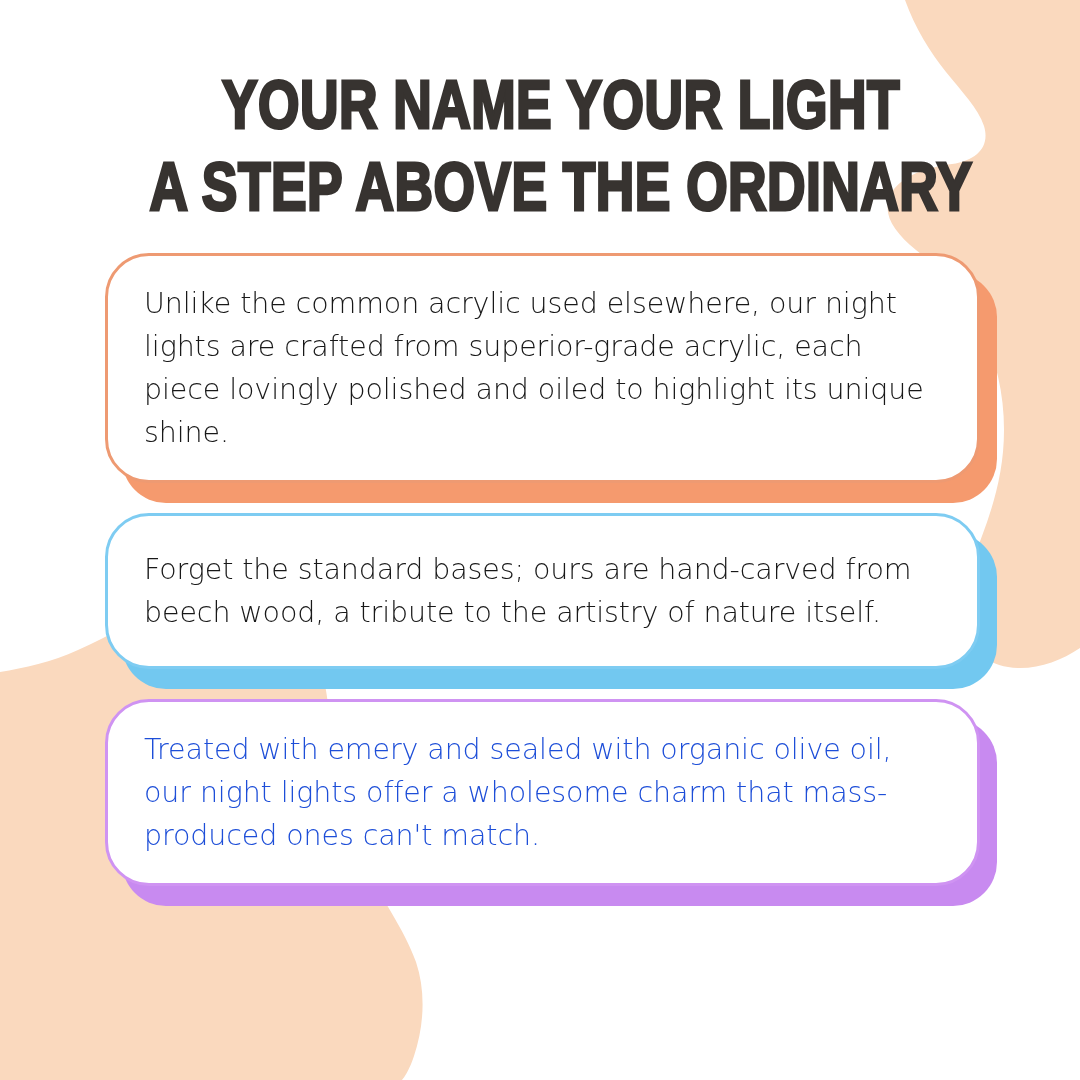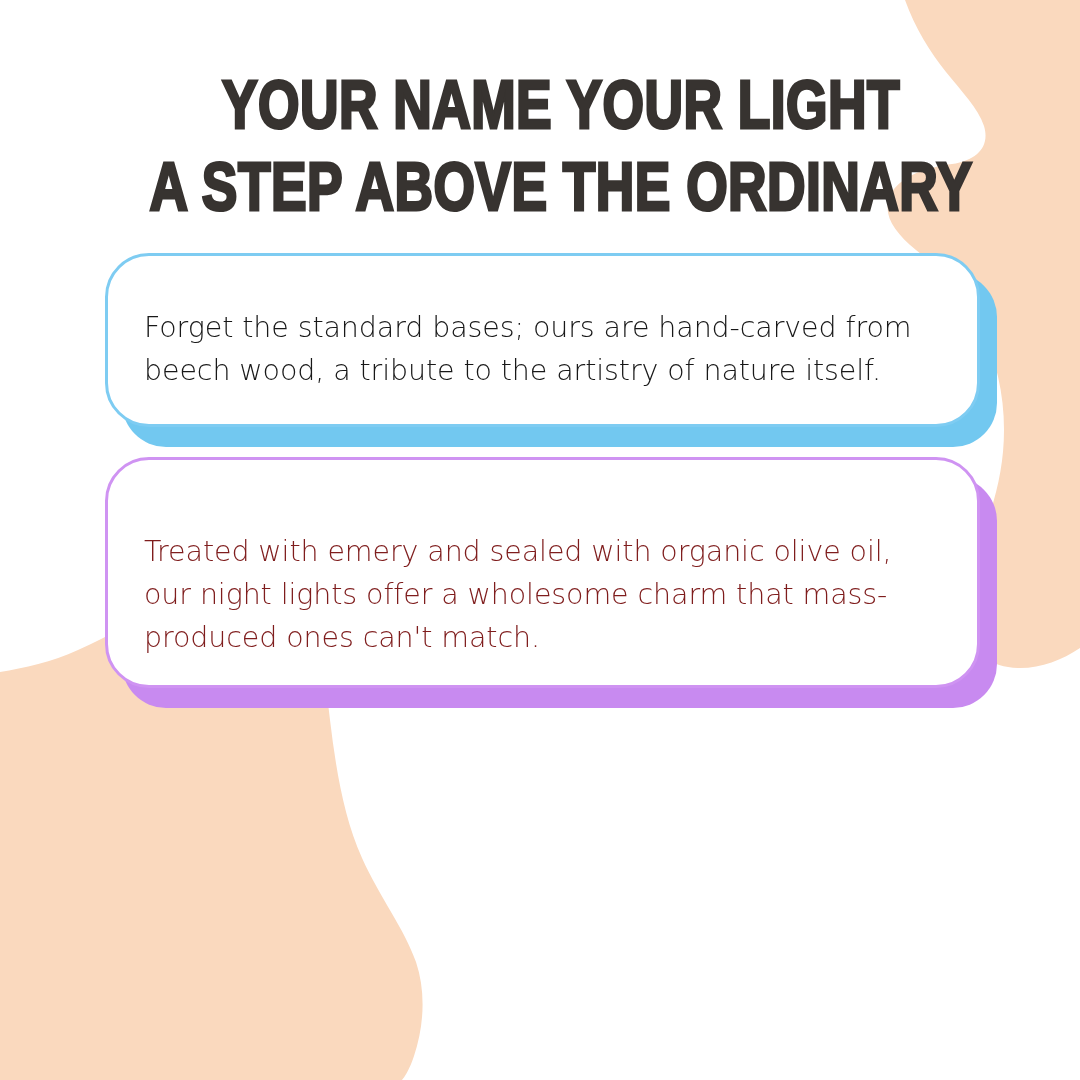--- a/index.html
+++ b/index.html
@@ -106,21 +106,21 @@
     margin: 0;
     color: #181818;
     font-family: "DejaVu Sans", "Liberation Sans", sans-serif;
     font-weight: 300;
     font-size: 28.5px;
     line-height: 43px;
     letter-spacing: -0.1px;
   }
 
   
-  .card.two-line { padding-top: 50px; padding-bottom: 32px; }
+  .card.two-line { padding-top: 32px; padding-bottom: 32px; }
 </style>
 </head>
 <body>
 
 <div id="poster" style="background: rgb(255, 255, 255);">
 
   <svg class="blob-layer" viewBox="0 0 1080 1080" xmlns="http://www.w3.org/2000/svg" aria-hidden="true">
     <path fill="#FAD9BE" d="M1080,0 L905,0 C915,28 930,52 946,72 C962,92 978,108 984,126
              C990,146 978,160 952,164 C922,168 898,178 890,196
              C882,214 894,232 916,250 C944,272 966,296 980,326
@@ -134,30 +134,36 @@
              C408,1074 402,1080 402,1080 Z"></path>
   </svg>
 
   <div class="heading">
     <span class="heading-line line-1" style="color: rgb(55, 51, 48); -webkit-text-stroke-color: rgb(55, 51, 48);">YOUR NAME YOUR LIGHT</span>
     <span class="heading-line line-2" style="color: rgb(55, 51, 48); -webkit-text-stroke-color: rgb(55, 51, 48);">A STEP ABOVE THE ORDINARY</span>
   </div>
 
   <div class="cards">
 
+    <div class="card-wrap">
+      <div class="card-shadow" style="background: rgb(245, 154, 110);"></div>
+      <div class="card" style="border-color: rgb(238, 154, 114); background: rgb(255, 255, 255);">
+        <p class="card-text" style="color: rgb(24, 24, 24);">Unlike the common acrylic used elsewhere, our night lights are crafted from superior-grade acrylic, each piece lovingly polished and oiled to highlight its unique shine.</p>
+      </div>
+    </div>
 
     <div class="card-wrap">
       <div class="card-shadow" style="background: rgb(114, 200, 240);"></div>
       <div class="card two-line" style="border-color: rgb(126, 204, 242); background: rgb(255, 255, 255);">
         <p class="card-text" style="color: rgb(24, 24, 24);">Forget the standard bases; ours are hand-carved from beech wood, a tribute to the artistry of nature itself.</p>
       </div>
     </div>
 
 
     <div class="card-wrap">
       <div class="card-shadow" style="background: rgb(200, 138, 240);"></div>
       <div class="card" style="border-color: rgb(207, 147, 242); background: rgb(255, 255, 255);">
-        <p class="card-text" style="color: #7f1d1d; margin-top: 44px;">Treated with emery and sealed with organic olive oil, our night lights offer a wholesome charm that mass-produced ones can't match.</p>
+        <p class="card-text" style="color: #1d4ed8;">Treated with emery and sealed with organic olive oil, our night lights offer a wholesome charm that mass-produced ones can't match.</p>
       </div>
     </div>
 
   </div>
 </div>
 
 </body></html>

